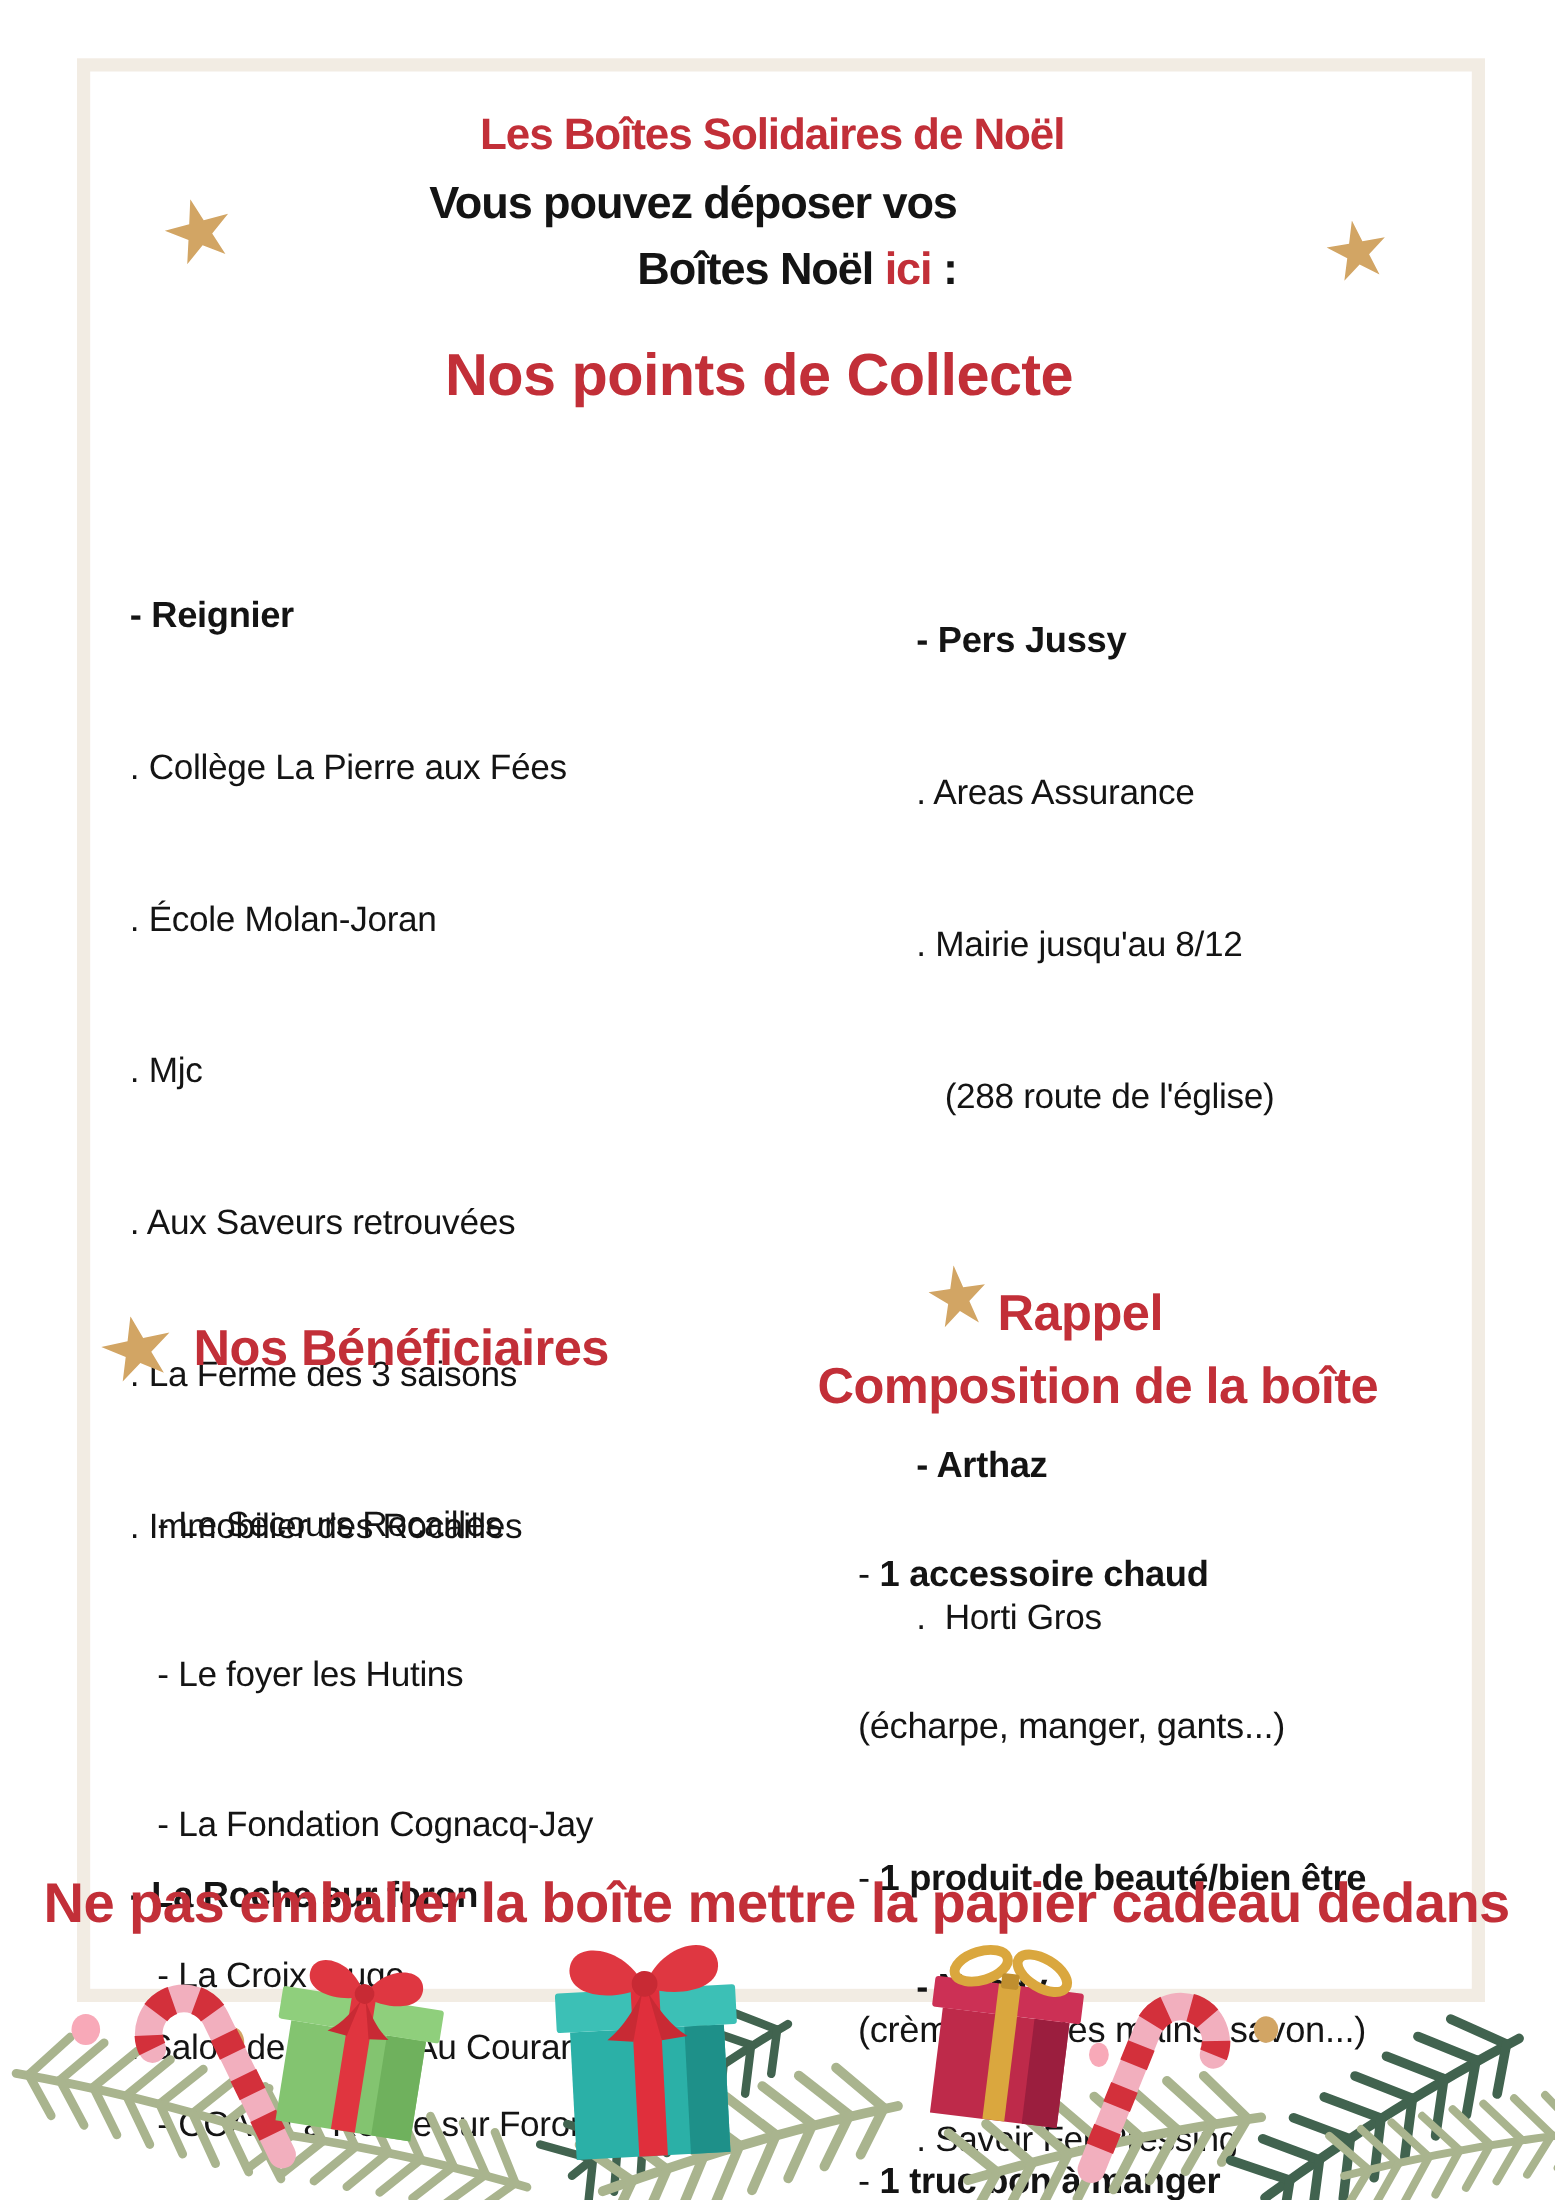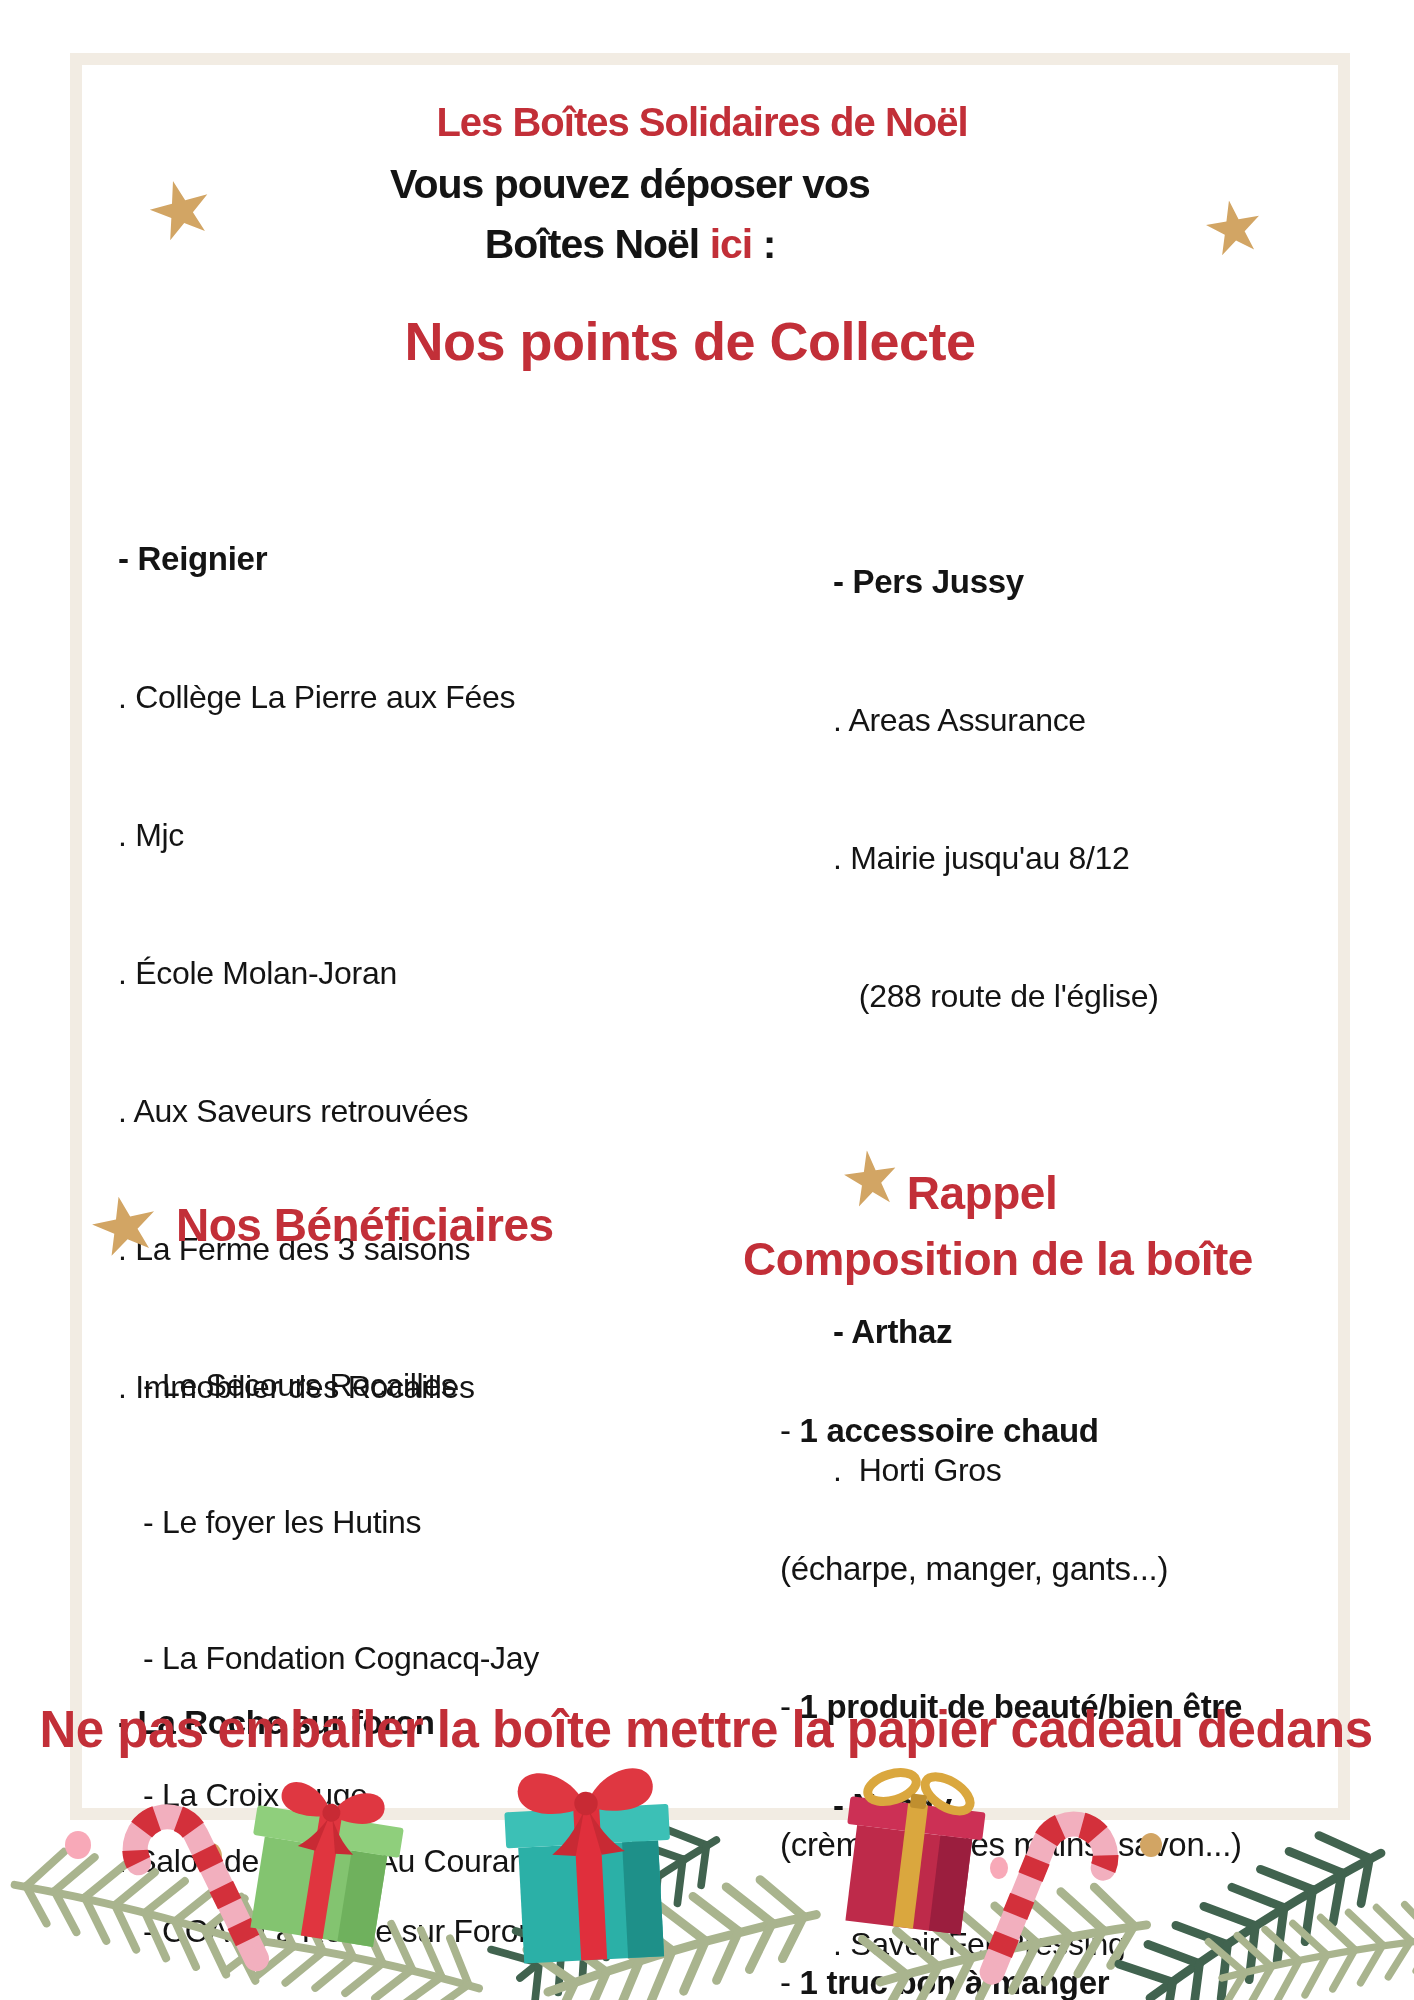--- a/index.html
+++ b/index.html
@@ -17,21 +17,21 @@
   
   .star{background:var(--gold);
     clip-path:polygon(50% 0%,61% 35%,98% 35%,68% 57%,79% 91%,50% 70%,21% 91%,32% 57%,2% 35%,39% 35%);}
   .star-tl{left:150px;top:180px;width:62px;height:62px;transform:rotate(-15deg);}
   .star-tr{left:1206px;top:200px;width:56px;height:58px;transform:rotate(-10deg);}
   .star-benef{left:92px;top:1196px;width:66px;height:62px;transform:rotate(-12deg);}
   .star-rappel{left:844px;top:1150px;width:54px;height:60px;transform:rotate(-8deg);}
   
   .title{left:702px;top:100px;transform:translateX(-50%);white-space:nowrap;
     font-size:40px;font-weight:700;letter-spacing:-1px;color:var(--red);}
-  .subtitle{left:630px;top:154px;transform:translateX(-50%);text-align:center;white-space:nowrap;
+  .subtitle{left:630px;top:154px;transform:translateX(-50%);text-align:right;white-space:nowrap;
     font-size:41px;font-weight:700;letter-spacing:-1px;line-height:60px;color:var(--ink);}
   .subtitle .hl{color:var(--red);}
   .collecte-heading{left:690px;top:310px;transform:translateX(-50%);white-space:nowrap;
     font-size:54px;font-weight:700;letter-spacing:-0.5px;color:var(--red);}
   .section-heading{font-size:46px;font-weight:700;letter-spacing:-0.5px;color:var(--red);white-space:nowrap;}
   .benef-heading{left:176px;top:1198px;}
   .rappel-h1{left:982px;top:1166px;transform:translateX(-50%);}
   .rappel-h2{left:998px;top:1232px;transform:translateX(-50%);}
   
   .col{font-size:32px;line-height:46px;letter-spacing:-0.3px;white-space:pre;}
@@ -64,22 +64,22 @@
   <div>Vous pouvez déposer vos</div>
   <div><span>Boîtes Noël </span><span class="hl">ici</span><span> :</span></div>
 </div>
 
 <h2 class="abs collecte-heading">Nos points de Collecte</h2>
 
 <div class="abs col col-left">
   <div class="group">
     <div class="city">- Reignier</div>
     <div class="place">. Collège La Pierre aux Fées</div>
+    <div class="place">. École Molan-Joran</div>
     <div class="place">. Mjc</div>
-    <div class="place">. École Molan-Joran</div>
     <div class="place">. Aux Saveurs retrouvées</div>
     <div class="place">. La Ferme des 3 saisons</div>
     <div class="place">. Immobilier des Rocailles</div>
   </div>
   <div class="group">
     <div class="city">- La Roche sur foron</div>
     <div class="place">. Salon de coiffure Au Courant d'hair</div>
   </div>
   
   

